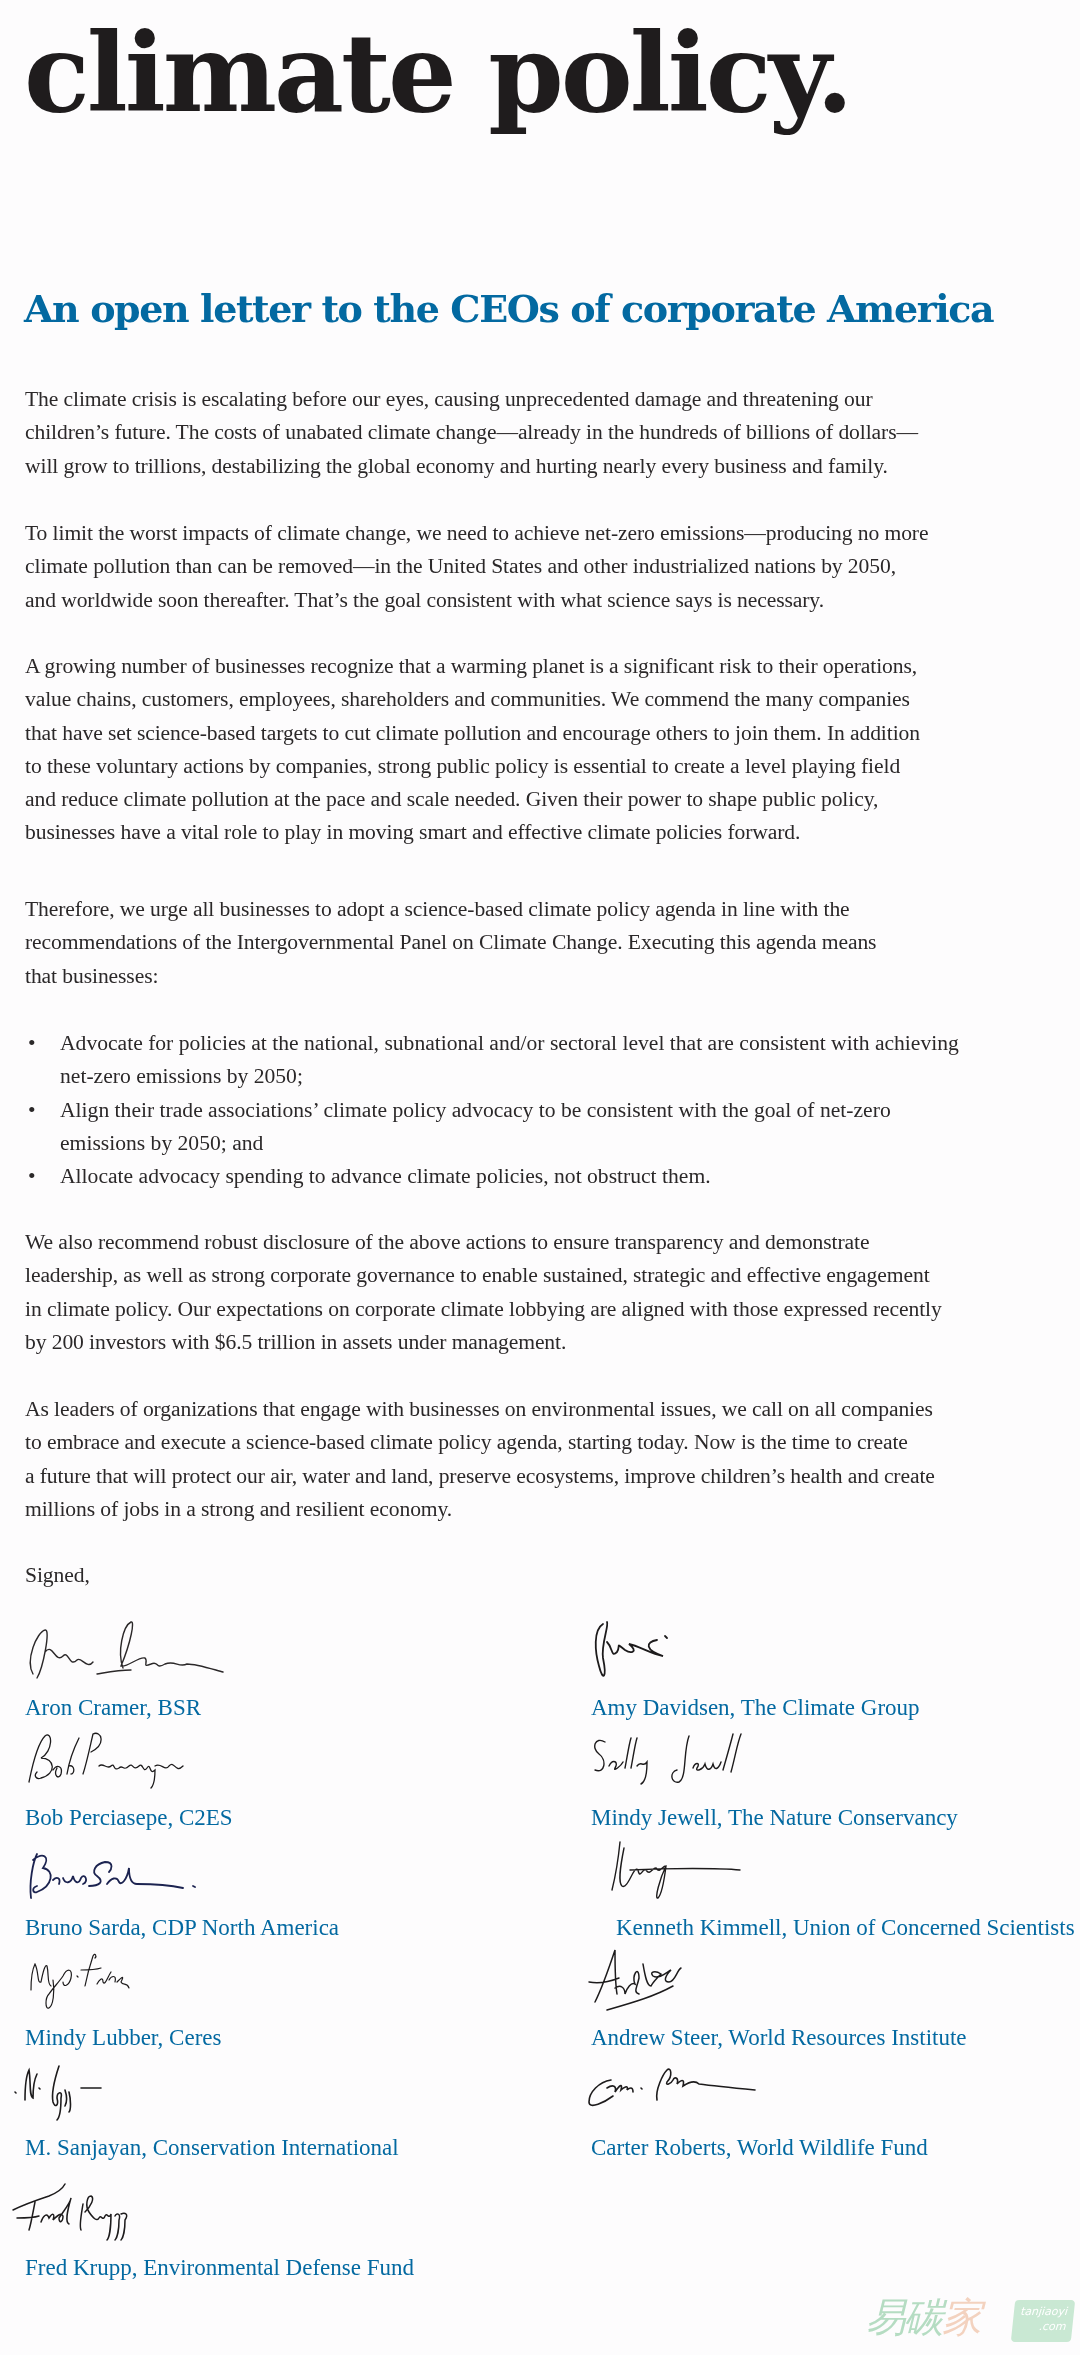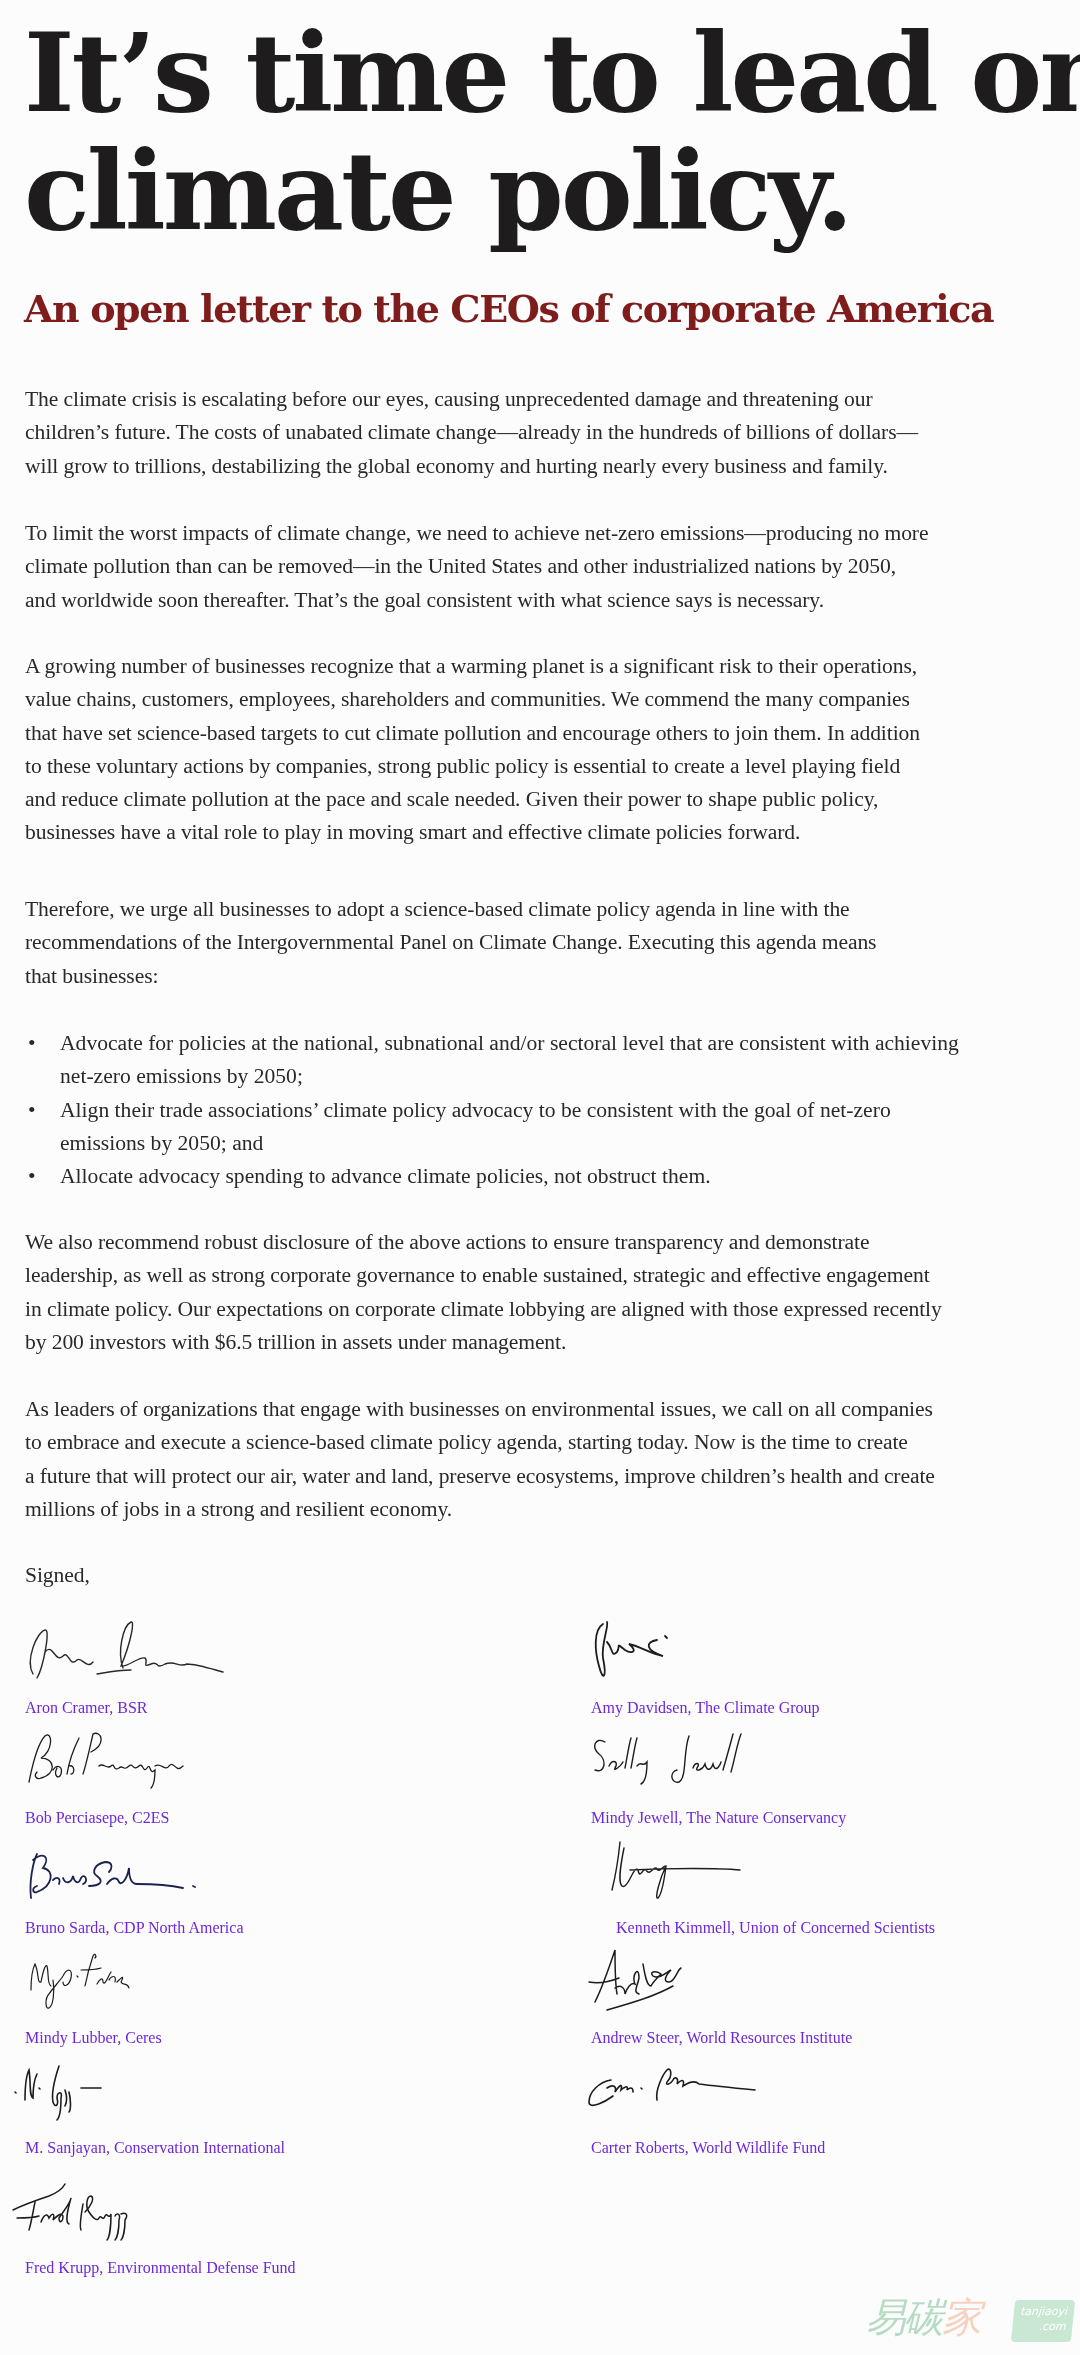--- a/index.html
+++ b/index.html
@@ -32,21 +32,21 @@
       position: absolute;
       left: 24px;
       top: 284px;
       width: 1056px;
       margin: 0;
       font-family: "DejaVu Serif", serif;
       font-weight: bold;
       font-size: 38px;
       line-height: 50px;
       letter-spacing: -1.4px;
-      color: #7f1d1d;
+      color: #0369a1;
       white-space: nowrap;
     }
     .body-text {
       position: absolute;
       left: 25px;
       width: 1060px;
       margin: 0;
       font-family: "Liberation Serif", serif;
       font-size: 21.6px;
       line-height: 33.3px;
@@ -86,23 +86,23 @@
       position: absolute;
       left: -6px;
       top: 0;
       overflow: visible;
     }
     .sig-name {
       position: absolute;
       left: 0;
       bottom: 0;
       font-family: "Liberation Serif", serif;
-      font-size: 16px;
+      font-size: 23px;
       line-height: 28px;
-      color: #6d28d9;
+      color: #0369a1;
       white-space: nowrap;
     }
     .watermark {
       position: absolute;
       left: 866px;
       top: 2290px;
       width: 210px;
       height: 58px;
     }
     .wm-chars {
@@ -133,21 +133,20 @@
       line-height: 15px;
       text-align: right;
       padding: 4px 6px 0 0;
       box-sizing: border-box;
     }
   </style>
 </head>
 <body>
 
 <h1 class="headline">
-  <span style="display:block;white-space:nowrap;">It’s time to lead on</span>
   <span style="display:block;white-space:nowrap;">climate policy.</span>
 </h1>
 
 <h2 class="subhead">An open letter to the CEOs of corporate America</h2>
 
 <p class="body-text" style="top:383px">
   <span class="ln">The climate crisis is escalating before our eyes, causing unprecedented damage and threatening our</span>
   <span class="ln">children’s future. The costs of unabated climate change—already in the hundreds of billions of dollars—</span>
   <span class="ln">will grow to trillions, destabilizing the global economy and hurting nearly every business and family.</span>
 </p>

